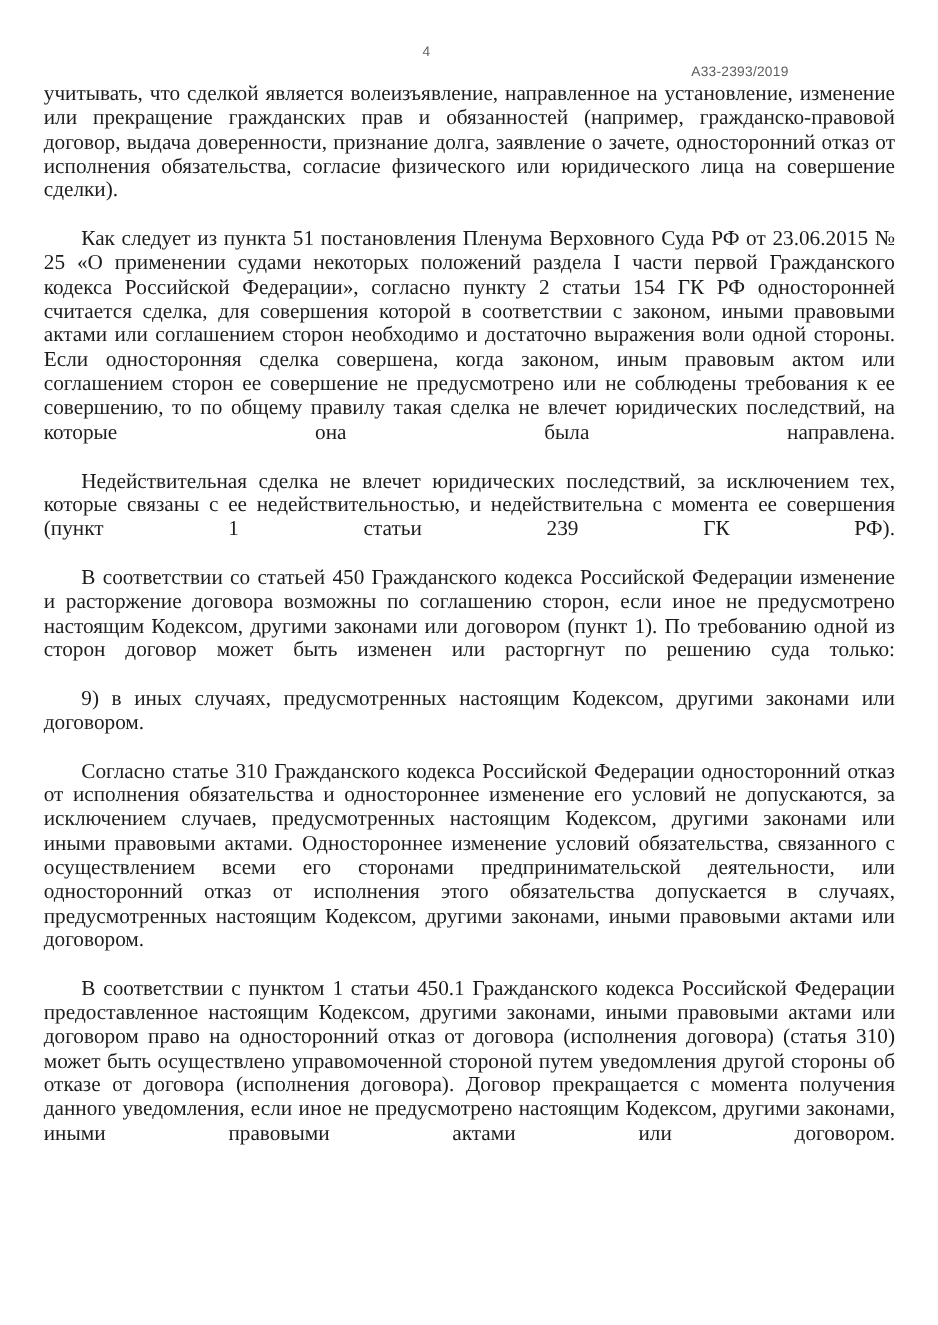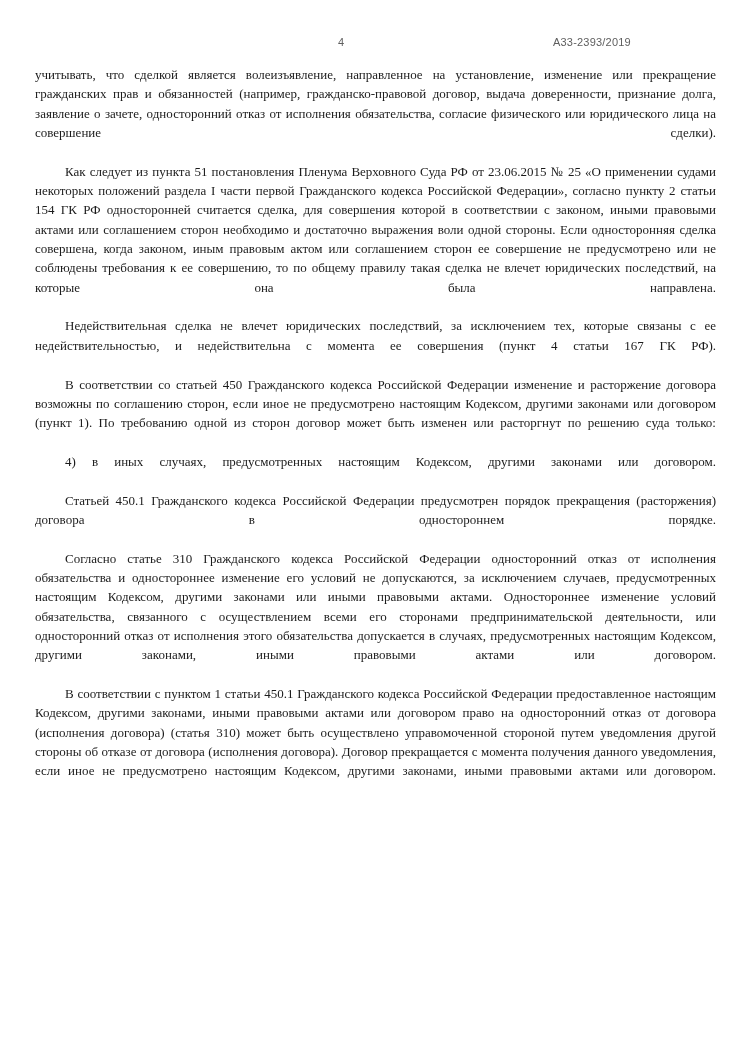--- a/index.html
+++ b/index.html
@@ -40,37 +40,37 @@
   }
   .running-header .page-number {
     position: absolute;
     left: 338px;
     top: 0;
     letter-spacing: 0.2px;
   }
   .running-header .case-number {
     position: absolute;
     left: 553px;
-    top: 0;
+    top: 16px;
     letter-spacing: 0.2px;
     white-space: nowrap;
   }
 
   
   .body-text {
     position: absolute;
     left: 35px;
     top: 65px;
     width: 681px;
   }
 
   p.para {
     margin: 0;
     padding: 0;
-    font-size: 13px;
+    font-size: 17px;
     line-height: 19.35px;
     text-align: justify;
     text-justify: inter-word;
     text-indent: 30px;
     color: #1b1b1b;
     white-space: pre-wrap;
     word-spacing: 0.1px;
   }
   p.para.no-indent {
     text-indent: 0;
@@ -88,21 +88,20 @@
 <div class="page">
 
   <div class="running-header">
     <span class="page-number">4</span>
     <span class="case-number">А33-2393/2019</span>
   </div>
 
   <div class="body-text">
       <p class="para no-indent">учитывать, что сделкой является волеизъявление, направленное на установление, изменение или прекращение гражданских прав и обязанностей (например, гражданско-правовой договор, выдача доверенности, признание долга, заявление о зачете, односторонний отказ от исполнения обязательства, согласие физического или юридического лица на совершение сделки).</p>
       <p class="para">Как следует из пункта 51 постановления Пленума Верховного Суда РФ от 23.06.2015 № 25 «О применении судами некоторых положений раздела I части первой Гражданского кодекса Российской Федерации», согласно пункту 2 статьи 154 ГК РФ односторонней считается сделка, для совершения которой в соответствии с законом, иными правовыми актами или соглашением сторон необходимо и достаточно выражения воли одной стороны. Если односторонняя сделка совершена, когда законом, иным правовым актом или соглашением сторон ее совершение не предусмотрено или не соблюдены требования к ее совершению, то по общему правилу такая сделка не влечет юридических последствий, на которые она была направлена.</p>
-      <p class="para">Недействительная сделка не влечет юридических последствий, за исключением тех, которые связаны с ее недействительностью, и недействительна с момента ее совершения (пункт 4 статьи 167 ГК РФ).</p>
+      <p class="para">Недействительная сделка не влечет юридических последствий, за исключением тех, которые связаны с ее недействительностью, и недействительна с момента ее совершения (пункт 1 статьи 239 ГК РФ).</p>
       <p class="para">В соответствии со статьей 450 Гражданского кодекса Российской Федерации изменение и расторжение договора возможны по соглашению сторон, если иное не предусмотрено настоящим Кодексом, другими законами или договором (пункт 1). По требованию одной из сторон договор может быть изменен или расторгнут по решению суда только:</p>
-      <p class="para">4) в иных случаях, предусмотренных настоящим Кодексом, другими законами или договором.</p>
-      <p class="para">Статьей 450.1 Гражданского кодекса Российской Федерации предусмотрен порядок прекращения (расторжения) договора в одностороннем порядке.</p>
+      <p class="para">9) в иных случаях, предусмотренных настоящим Кодексом, другими законами или договором.</p>
       <p class="para">Согласно статье 310 Гражданского кодекса Российской Федерации односторонний отказ от исполнения обязательства и одностороннее изменение его условий не допускаются, за исключением случаев, предусмотренных настоящим Кодексом, другими законами или иными правовыми актами. Одностороннее изменение условий обязательства, связанного с осуществлением всеми его сторонами предпринимательской деятельности, или односторонний отказ от исполнения этого обязательства допускается в случаях, предусмотренных настоящим Кодексом, другими законами, иными правовыми актами или договором.</p>
       <p class="para">В соответствии с пунктом 1 статьи 450.1 Гражданского кодекса Российской Федерации предоставленное настоящим Кодексом, другими законами, иными правовыми актами или договором право на односторонний отказ от договора (исполнения договора) (статья 310) может быть осуществлено управомоченной стороной путем уведомления другой стороны об отказе от договора (исполнения договора). Договор прекращается с момента получения данного уведомления, если иное не предусмотрено настоящим Кодексом, другими законами, иными правовыми актами или договором.</p>
     </div>
 
 </div>
 
 </body></html>

